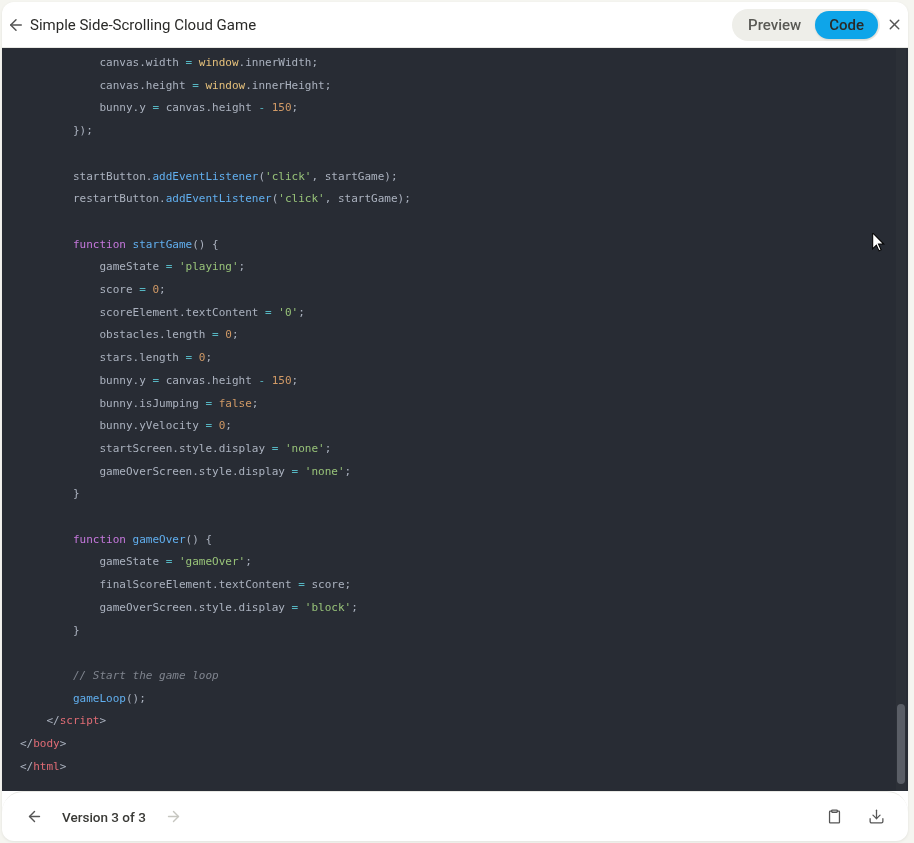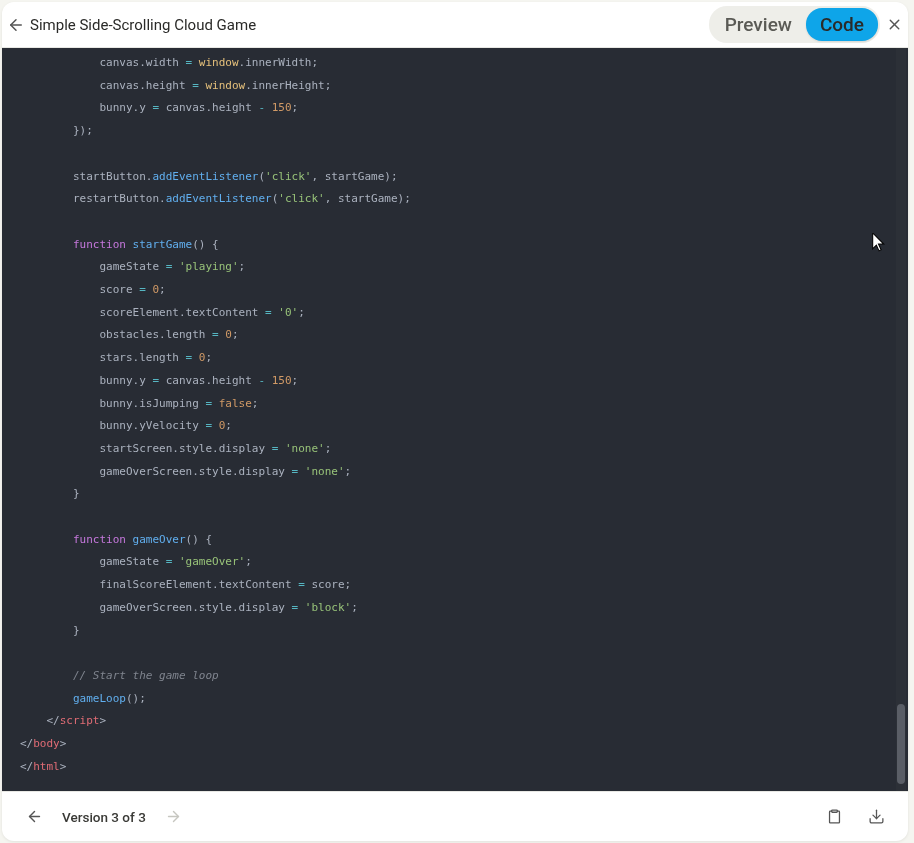--- a/index.html
+++ b/index.html
@@ -48,21 +48,21 @@
 .toggle {
   display: flex;
   background: #eeeee9;
   border-radius: 18px;
   padding: 2px;
   gap: 0;
 }
 .toggle-btn {
   padding: 5px 14px;
   border-radius: 16px;
-  font-size: 19px;
+  font-size: 15px;
   cursor: pointer;
   color: #5a5a55;
   font-weight: 500;
 }
 .toggle-btn.active {
   background: #0ea5e9;
   color: #2a2a28;
   box-shadow: 0 1px 2px rgba(0,0,0,0.1);
 }
 .code-area {
@@ -99,20 +99,21 @@
   background: #5a5e66;
   border-radius: 4px;
 }
 .footer {
   display: flex;
   align-items: center;
   padding: 10px 18px;
   gap: 14px;
   height: 50px;
   border-top: 1px solid #e8e8e4;
+  border-radius: 21px;
 }
 .version {
   flex: 1;
   font-size: 13.5px;
   color: #3a3a36;
   font-weight: 500;
 }
 .footer .icon-btn.disabled { color: #c6c6c0; cursor: default; }
 .cursor {
   position: absolute;

